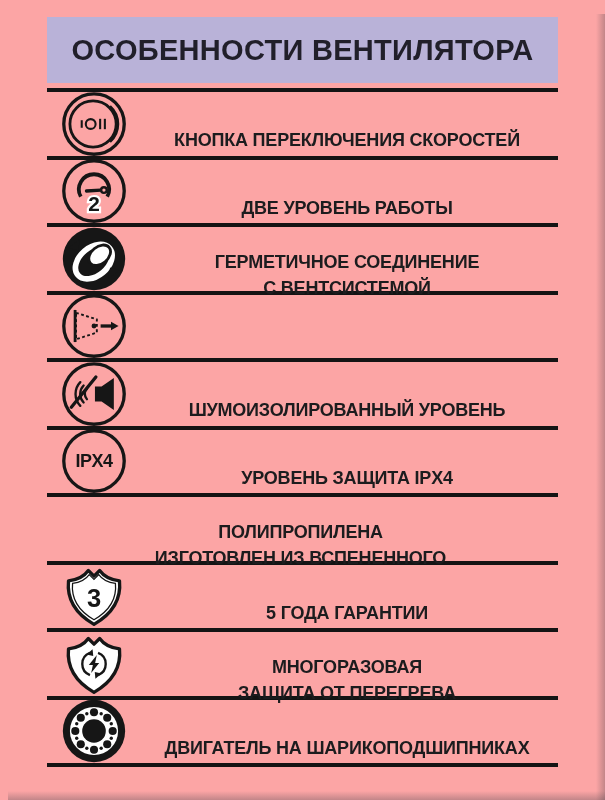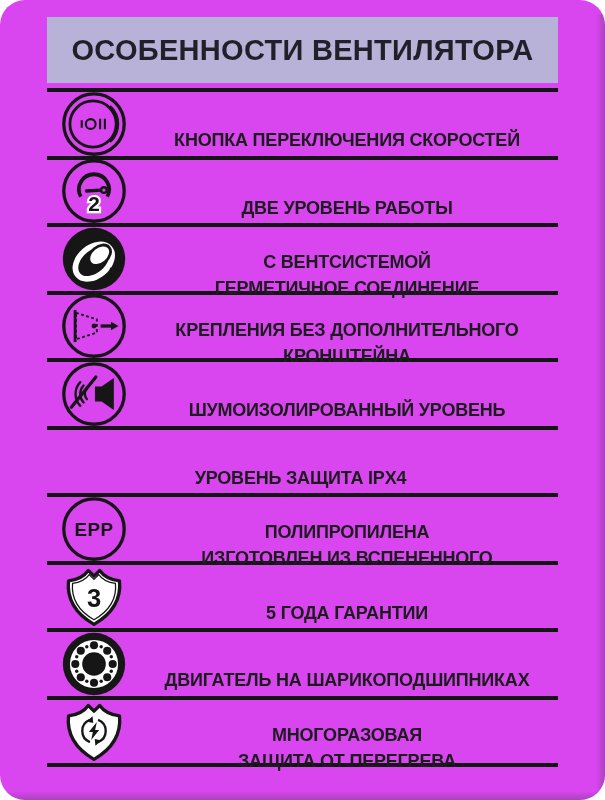--- a/index.html
+++ b/index.html
@@ -1,18 +1,18 @@
 <!DOCTYPE html>
 <html><head>
 <meta charset="utf-8">
 <style>
   html,body{margin:0;padding:0;background:#fff;}
   .page{
-    position:relative;width:605px;height:800px;background:#d946ef;
-    font-family:"Liberation Sans",sans-serif;overflow:hidden;border-radius:25px;
+    position:relative;width:605px;height:800px;background:#fca5a5;
+    font-family:"Liberation Sans",sans-serif;overflow:hidden;
   }
   .shadow-right{position:absolute;top:14px;right:0;width:9px;height:786px;
     background:linear-gradient(to right,rgba(60,60,70,0),rgba(60,60,70,0.30));}
   .shadow-bottom{position:absolute;left:8px;bottom:0;width:597px;height:9px;
     background:linear-gradient(to bottom,rgba(60,60,70,0),rgba(60,60,70,0.30));}
   .sheet{position:absolute;left:47px;top:17px;width:511px;}
   .header{
     height:66px;background:#b9b2d8;display:flex;align-items:center;justify-content:center;
   }
   .header .title{
@@ -81,87 +81,100 @@
         <div class="icon-cell">
           <svg class="icon" width="68" height="68" viewBox="-36 -36 72 72">
             <circle r="33" fill="#161616"></circle>
             <ellipse cx="-2" cy="2" rx="22" ry="15" transform="rotate(-40)" fill="none" stroke="#ffffff" stroke-width="6"></ellipse>
             <ellipse cx="6" cy="-4" rx="13" ry="9" transform="rotate(-40 6 -4)" fill="#ffffff" stroke="#161616" stroke-width="3"></ellipse>
             <polygon points="-27,-12 -15,-21 -17,-9" fill="#161616"></polygon>
             <polygon points="27,12 15,21 17,9" fill="#161616"></polygon>
           </svg>
         </div>
         <div class="text-cell">
+          <span>ГЕРМЕТИЧНОЕ СОЕДИНЕНИЕ</span>
           <span>С ВЕНТСИСТЕМОЙ</span>
-          <span>ГЕРМЕТИЧНОЕ СОЕДИНЕНИЕ</span>
         </div>
       </div>
 
       <div class="row">
         <div class="icon-cell">
           <svg class="icon" width="68" height="68" viewBox="-36 -36 72 72">
             <circle class="stroke" r="32" stroke-width="3.5"></circle>
             <line class="stroke" x1="-20" y1="-17" x2="-20" y2="17" stroke-width="3"></line>
             <path class="stroke" d="M -19,-14 L 3,-7 L 3,7 L -19,14 Z" stroke-width="2" stroke-dasharray="3,2.6"></path>
             <circle cx="0" cy="0" r="2.6" fill="#161616"></circle>
             <line class="stroke" x1="7" y1="0" x2="19" y2="0" stroke-width="3.5"></line>
             <polygon points="18,-4.5 26,0 18,4.5" fill="#161616"></polygon>
           </svg>
         </div>
-        <div class="text-cell">
-          <span>КРЕПЛЕНИЯ БЕЗ ДОПОЛНИТЕЛЬНОГО</span>
-          <span>КРОНШТЕЙНА</span>
-        </div>
       </div>
 
       <div class="row">
         <div class="icon-cell">
           <svg class="icon" width="68" height="68" viewBox="-36 -36 72 72">
             <circle class="stroke" r="32" stroke-width="3.5"></circle>
             <polygon points="21,-17 21,17 8,8 1,8 1,-8 8,-8" fill="#161616"></polygon>
             <path class="stroke" d="M -7.5,-5.5 A 8,8 0 0 0 -7.5,5.5" stroke-width="2.5" stroke-linecap="round"></path>
             <path class="stroke" d="M -11,-9 A 13,13 0 0 0 -11,9" stroke-width="2.5" stroke-linecap="round"></path>
             <path class="stroke" d="M -14.5,-12.5 A 18,18 0 0 0 -14.5,12.5" stroke-width="2.5" stroke-linecap="round"></path>
             <line class="stroke" x1="-24" y1="14" x2="2" y2="-18" stroke-width="3.5" stroke-linecap="round"></line>
           </svg>
         </div>
         <div class="text-cell">
           <span>ШУМОИЗОЛИРОВАННЫЙ УРОВЕНЬ</span>
         </div>
       </div>
 
       <div class="row">
+        <div class="icon-cell">
+          <svg class="icon" width="68" height="68" viewBox="-36 -36 72 72">
+            <circle class="stroke" r="32" stroke-width="3.5"></circle>
+            <text y="6.5" font-size="19" letter-spacing="-0.5">IPX4</text>
+          </svg>
+        </div>
         <div class="text-cell">
           <span>УРОВЕНЬ ЗАЩИТА IPX4</span>
         </div>
       </div>
 
       <div class="row">
-        <div class="icon-cell">
-          <svg class="icon" width="68" height="68" viewBox="-36 -36 72 72">
-            <circle class="stroke" r="32" stroke-width="3.5"></circle>
-            <text y="7" font-size="20" letter-spacing="0.5">EPP</text>
-          </svg>
-        </div>
         <div class="text-cell">
           <span>ПОЛИПРОПИЛЕНА</span>
           <span>ИЗГОТОВЛЕН ИЗ ВСПЕНЕННОГО</span>
         </div>
       </div>
 
       <div class="row">
         <div class="icon-cell">
           <svg class="icon" width="68" height="68" viewBox="-36 -36 72 72">
             <path d="M -6,-27 L 0,-21 L 6,-27 C 11,-20 18,-17 27,-16 C 29,4 19,19 0,30 C -19,19 -29,4 -27,-16 C -18,-17 -11,-20 -6,-27 Z" fill="#ffffff" stroke="#161616" stroke-width="3.5" stroke-linejoin="round"></path>
             <path d="M -6,-27 L 0,-21 L 6,-27 C 11,-20 18,-17 27,-16 C 29,4 19,19 0,30 C -19,19 -29,4 -27,-16 C -18,-17 -11,-20 -6,-27 Z" transform="scale(0.84)" fill="none" stroke="#161616" stroke-width="1.6"></path>
             <text y="12" font-size="27" font-weight="bold">3</text>
           </svg>
         </div>
         <div class="text-cell">
           <span>5 ГОДА ГАРАНТИИ</span>
+        </div>
+      </div>
+
+      <div class="row">
+        <div class="icon-cell">
+          <svg class="icon" width="68" height="68" viewBox="-36 -36 72 72">
+            <path d="M -6,-27 L 0,-21 L 6,-27 C 11,-20 18,-17 27,-16 C 29,4 19,19 0,30 C -19,19 -29,4 -27,-16 C -18,-17 -11,-20 -6,-27 Z" fill="#ffffff" stroke="#161616" stroke-width="3.5" stroke-linejoin="round"></path>
+            <path class="stroke" d="M 4.3,-11.7 A 12.5,12.5 0 0 1 4.3,11.7" stroke-width="2.5"></path>
+            <path class="stroke" d="M -4.3,11.7 A 12.5,12.5 0 0 1 -4.3,-11.7" stroke-width="2.5"></path>
+            <polygon points="8,10 1.5,15.5 0.8,8.5" fill="#161616"></polygon>
+            <polygon points="-8,-10 -1.5,-15.5 -0.8,-8.5" fill="#161616"></polygon>
+            <polygon points="3,-9.5 -5.5,1 -1.2,1 -3,9.5 5.5,-1 1.2,-1" fill="#161616"></polygon>
+          </svg>
+        </div>
+        <div class="text-cell">
+          <span>МНОГОРАЗОВАЯ</span>
+          <span>ЗАЩИТА ОТ ПЕРЕГРЕВА</span>
         </div>
       </div>
 
       <div class="row">
         <div class="icon-cell">
           <svg class="icon" width="68" height="68" viewBox="-36 -36 72 72">
             <circle r="33" fill="#161616"></circle>
             <circle r="25.5" fill="#ffffff"></circle>
             <circle cx="19.8" cy="0" r="4.3" fill="#161616"></circle>
             <circle cx="14" cy="14" r="4.3" fill="#161616"></circle>
@@ -180,35 +193,18 @@
             <circle cx="7.6" cy="-18.3" r="1.8" fill="#161616"></circle>
             <circle cx="18.3" cy="-7.6" r="1.8" fill="#161616"></circle>
             <circle r="12.5" fill="#161616"></circle>
           </svg>
         </div>
         <div class="text-cell">
           <span>ДВИГАТЕЛЬ НА ШАРИКОПОДШИПНИКАХ</span>
         </div>
       </div>
 
-      <div class="row">
-        <div class="icon-cell">
-          <svg class="icon" width="68" height="68" viewBox="-36 -36 72 72">
-            <path d="M -6,-27 L 0,-21 L 6,-27 C 11,-20 18,-17 27,-16 C 29,4 19,19 0,30 C -19,19 -29,4 -27,-16 C -18,-17 -11,-20 -6,-27 Z" fill="#ffffff" stroke="#161616" stroke-width="3.5" stroke-linejoin="round"></path>
-            <path class="stroke" d="M 4.3,-11.7 A 12.5,12.5 0 0 1 4.3,11.7" stroke-width="2.5"></path>
-            <path class="stroke" d="M -4.3,11.7 A 12.5,12.5 0 0 1 -4.3,-11.7" stroke-width="2.5"></path>
-            <polygon points="8,10 1.5,15.5 0.8,8.5" fill="#161616"></polygon>
-            <polygon points="-8,-10 -1.5,-15.5 -0.8,-8.5" fill="#161616"></polygon>
-            <polygon points="3,-9.5 -5.5,1 -1.2,1 -3,9.5 5.5,-1 1.2,-1" fill="#161616"></polygon>
-          </svg>
-        </div>
-        <div class="text-cell">
-          <span>МНОГОРАЗОВАЯ</span>
-          <span>ЗАЩИТА ОТ ПЕРЕГРЕВА</span>
-        </div>
-      </div>
-
     </div>
   </div>
 
   <div class="shadow-right"></div>
   <div class="shadow-bottom"></div>
 </div>
 
 </body></html>

